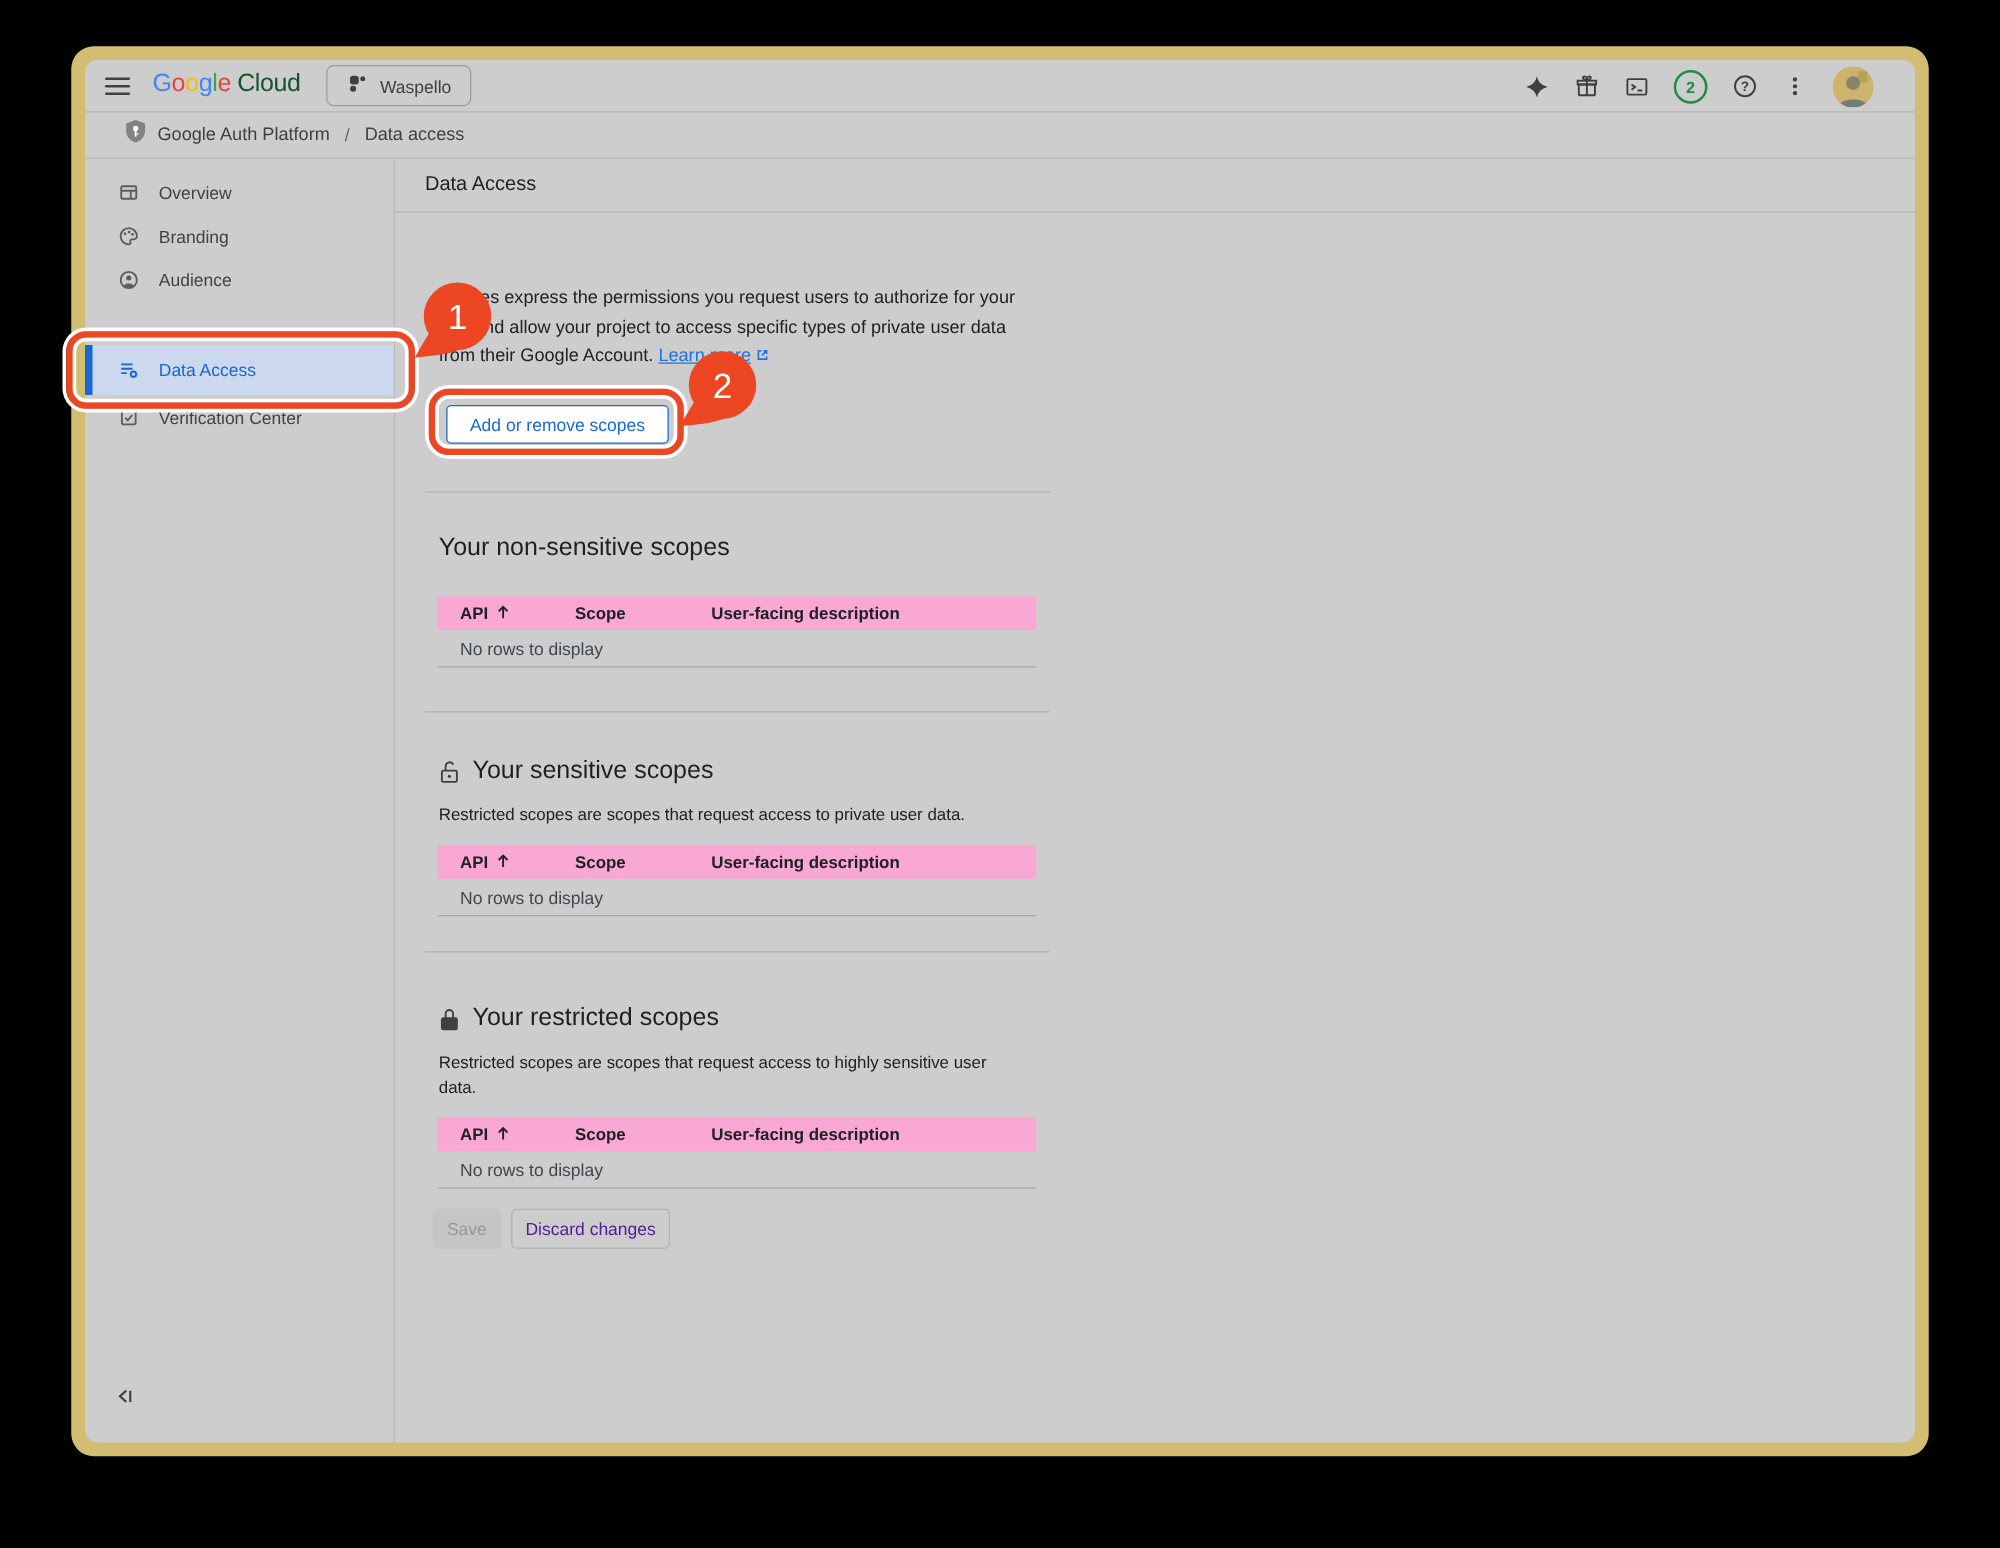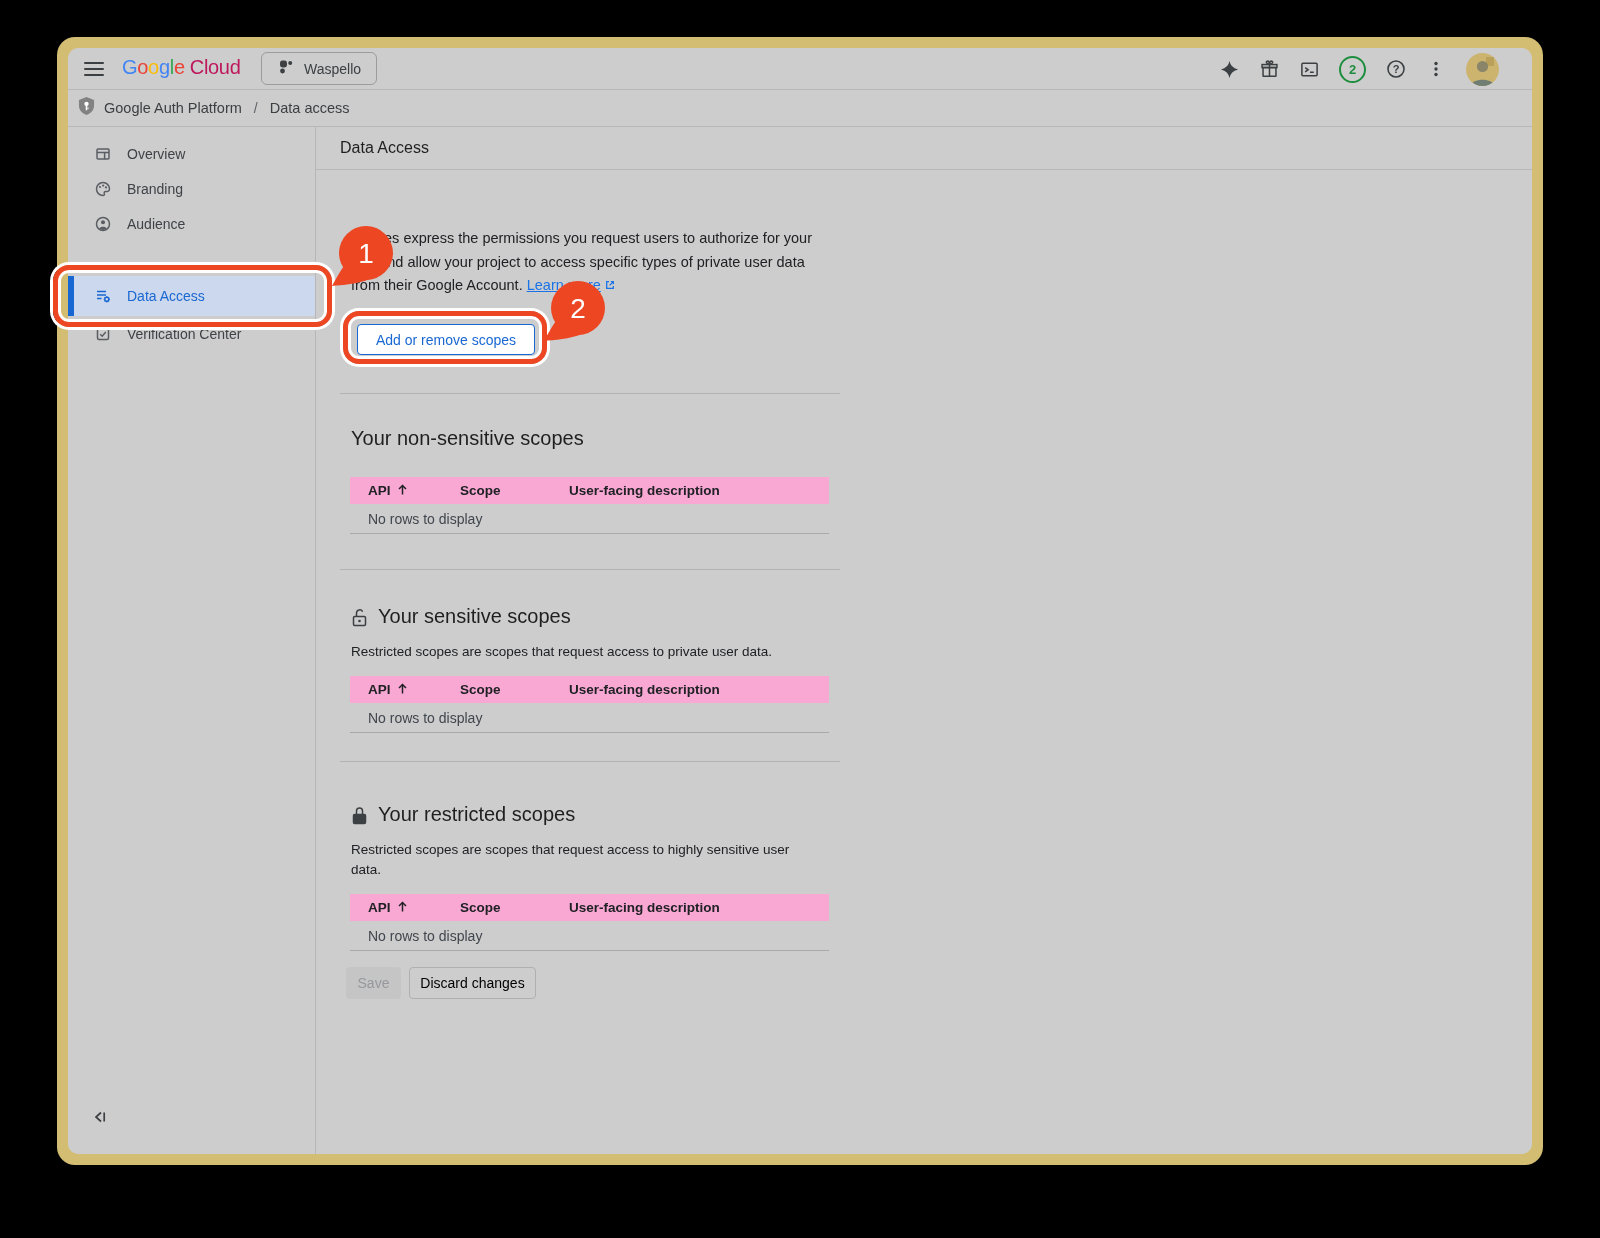--- a/index.html
+++ b/index.html
@@ -9,34 +9,34 @@
   .frame { position:absolute; left:57px; top:37px; width:1486px; height:1128px; background:#d3bd73; border-radius:18px; }
   .window { position:absolute; left:68px; top:48px; width:1464px; height:1106px; background:#cdcdcd; border-radius:10px; overflow:hidden; color:#202124; }
 
   
   .topbar { position:absolute; left:0; top:0; width:100%; height:42px; border-bottom:1px solid #b7b7b7; }
   .menu-btn { position:absolute; left:16px; top:11px; width:20px; height:20px; display:flex; flex-direction:column; justify-content:center; gap:4px; cursor:pointer; }
   .menu-btn i { display:block; height:2px; background:#3c4043; border-radius:1px; }
   .logo { position:absolute; left:54px; top:8px; font-size:20px; letter-spacing:-0.3px; white-space:nowrap; }
   .logo .c0,.logo .c3 { color:#4285F4; } .logo .c1,.logo .c5 { color:#EA4335; }
   .logo .c2 { color:#FBBC05; } .logo .c4 { color:#34A853; }
-  .logo .cloud { color:#be185d; margin-left:5px; }
+  .logo .cloud { color:#14532d; margin-left:5px; }
   .project-btn { position:absolute; left:193px; top:4px; height:33px; padding:0 15px; border:1px solid #9c9c9c; border-radius:6px; display:flex; align-items:center; gap:10px; cursor:pointer; }
   .project-btn .plabel { font-size:14px; color:#3c4043; font-weight:500; }
   .search-wrap { position:absolute; left:387px; top:6px; height:31px; display:flex; }
   .search-input { width:601px; height:31px; border:1px solid #949494; background:#cdcdcd; padding:0 14px; font-size:13.5px; color:#3c4043; font-family:"Liberation Sans",sans-serif; }
   .search-input::placeholder { color:#5f6368; opacity:1; }
   .search-btn { width:87px; height:31px; border:1px solid #949494; border-left:none; display:flex; align-items:center; justify-content:center; gap:5px; color:#1a73e8; font-size:14px; font-weight:500; cursor:pointer; }
   .top-icons { position:absolute; right:33px; top:0; height:42px; display:flex; align-items:center; gap:20px; }
   .tico { width:20px; height:20px; display:flex; align-items:center; justify-content:center; color:#3c4043; cursor:pointer; }
   .badge2 { width:27px; height:27px; border:2px solid #1e8e3e; border-radius:50%; color:#1e8e3e; font-size:13px; font-weight:600; display:flex; align-items:center; justify-content:center; cursor:pointer; }
   .avatar { width:33px; height:33px; border-radius:50%; overflow:hidden; cursor:pointer; }
 
   
-  .crumbbar { position:absolute; left:0; top:42px; width:100%; height:37px; border-bottom:1px solid #b7b7b7; display:flex; align-items:center; padding-left:10px; gap:9px; }
+  .crumbbar { position:absolute; left:0; top:42px; width:100%; height:37px; border-bottom:1px solid #b7b7b7; display:flex; align-items:center; padding-left:32px; gap:9px; }
   .crumb { font-size:14.5px; color:#3c4043; }
   .crumb-sep { font-size:14px; color:#5f6368; padding:0 3px; }
   .crumb.current { cursor:default; }
   .crumb.root { cursor:pointer; }
 
   
   .sidebar { position:absolute; left:0; top:79px; width:248px; bottom:0; border-right:1px solid #b7b7b7; }
   .srow { position:absolute; left:0; width:100%; height:35px; display:flex; align-items:center; padding-left:27px; gap:16px; color:#3f4247; font-size:14px; cursor:pointer; }
   .srow .sic { width:16px; height:16px; color:#5a5e63; flex:0 0 16px; }
   .srow.selected { background:#ccd8ed; color:#1967d2; height:40px; }
@@ -56,21 +56,21 @@
   .s-title { position:absolute; left:35px; font-size:20px; color:#1f1f1f; display:flex; align-items:center; gap:9px; }
   .s-title .lic { width:18px; height:20px; color:#3c4043; margin-top:2px; }
   .s-desc { position:absolute; left:35px; font-size:13.5px; color:#202124; line-height:20px; }
   .stable { position:absolute; left:34px; width:479px; }
   .thead { display:flex; height:27px; background:#f9a8d4; align-items:center; font-size:13.5px; font-weight:600; color:#202124; }
   .th1 { width:110px; padding-left:18px; display:flex; align-items:center; gap:6px; }
   .th2 { width:109px; } .th3 { flex:1; }
   .trow { height:30px; display:flex; align-items:center; padding-left:18px; font-size:14px; color:#40464d; border-bottom:1px solid #a9a9a9; }
   .footer-btns { position:absolute; top:796px; left:30px; display:flex; gap:8px; }
   .save-btn { width:55px; height:32px; background:#c5c5c5; border:none; border-radius:4px; color:#96989b; font-size:14px; font-weight:500; font-family:"Liberation Sans",sans-serif; }
-  .discard-btn { width:127px; height:32px; background:transparent; border:1px solid #b0b0b0; border-radius:4px; color:#000000; font-size:14px; font-weight:500; font-family:"Liberation Sans",sans-serif; }
+  .discard-btn { width:127px; height:32px; background:transparent; border:1px solid #b0b0b0; border-radius:4px; color:#4c1d95; font-size:14px; font-weight:500; font-family:"Liberation Sans",sans-serif; }
 
   
   .ann-rect { position:absolute; border:5px solid #ed4623; border-radius:16px; box-shadow:0 0 0 3px #fff, inset 0 0 0 3px #fff; pointer-events:none; }
   .ann-rect.r1 { left:53px; top:265px; width:279px; height:62px; }
   .ann-rect.r2 { left:343px; top:311px; width:204px; height:53px; }
   .balloon { position:absolute; width:76px; height:82px; pointer-events:none; }
   .balloon.b1 { left:328px; top:224px; }
   .balloon.b2 { left:540px; top:279px; }
   .balloon text { font-family:"Liberation Sans",sans-serif; font-size:28px; font-weight:500; fill:#ffffff; }
 </style>

